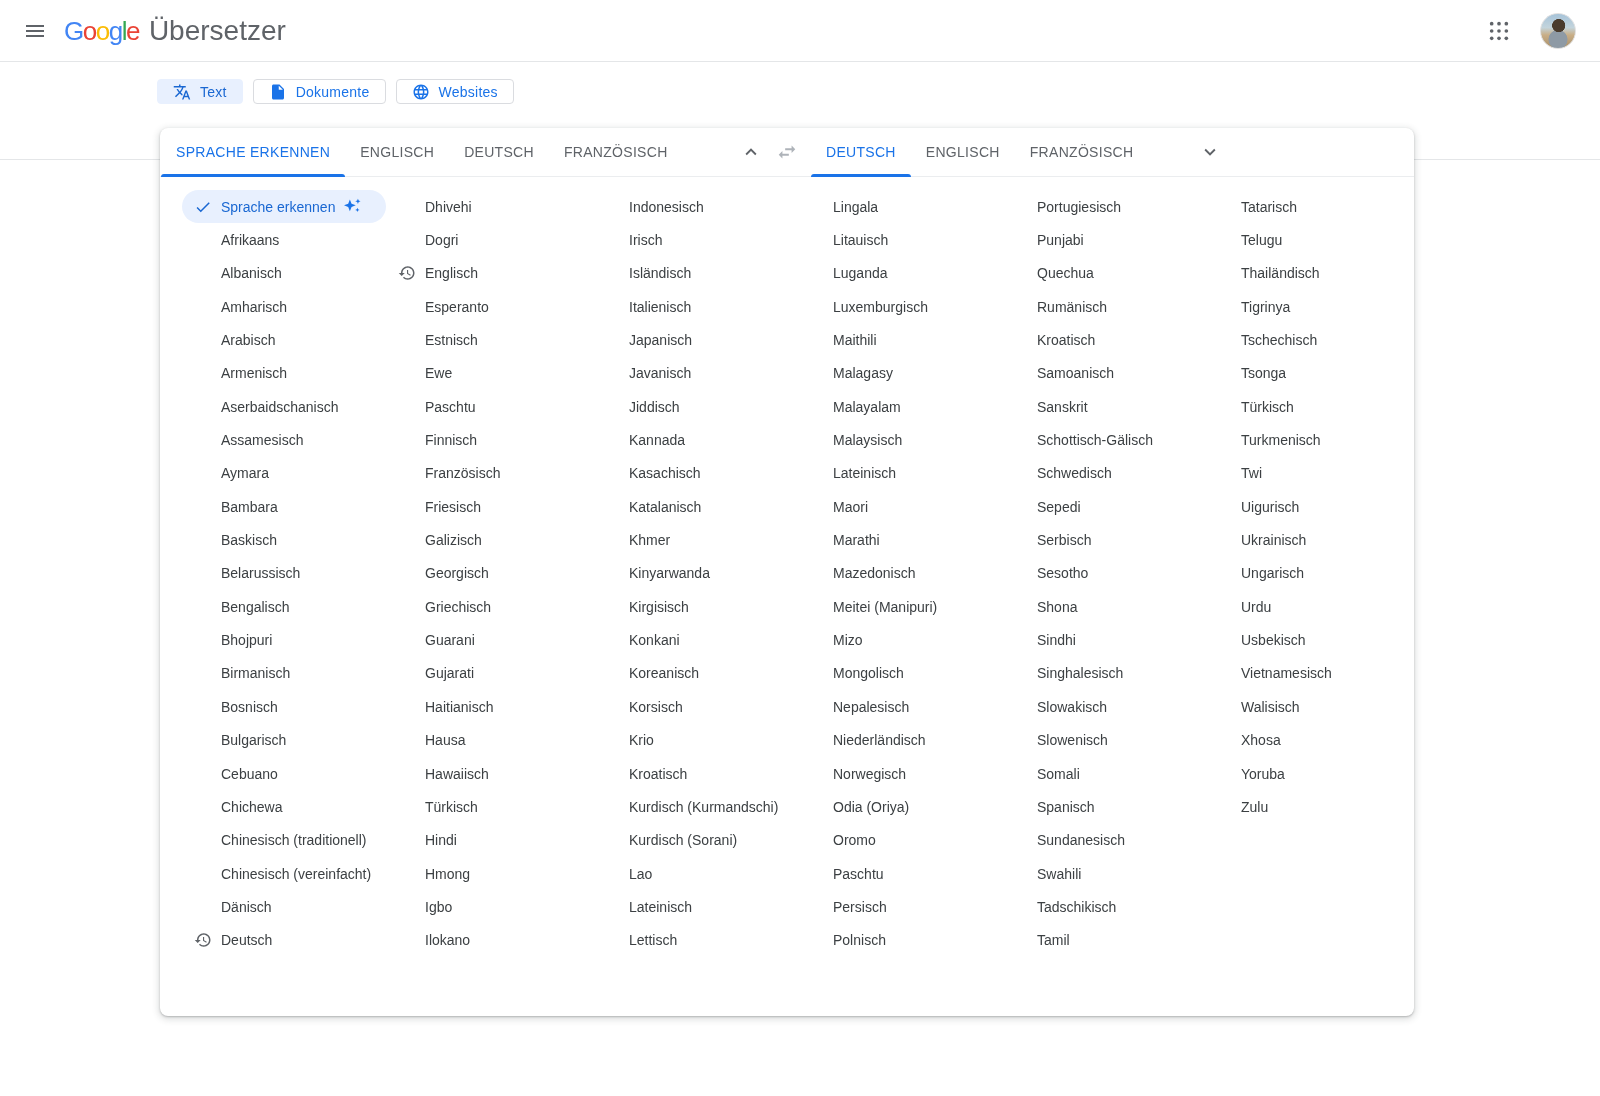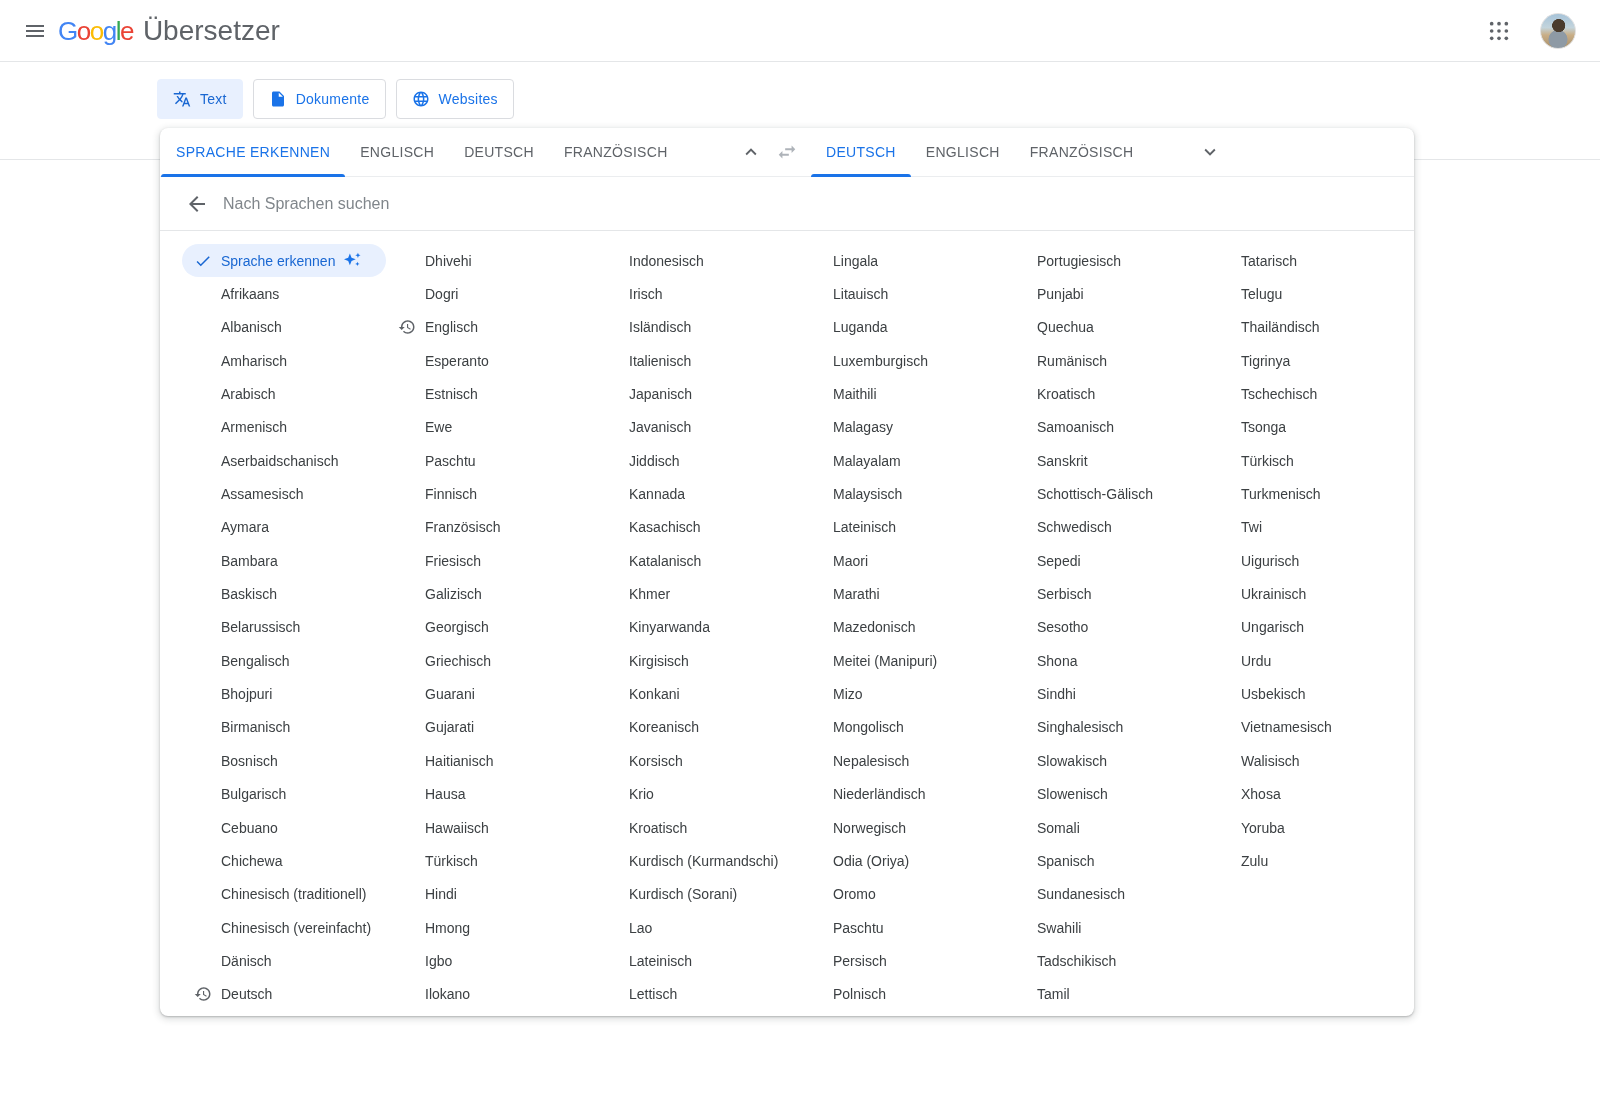--- a/index.html
+++ b/index.html
@@ -13,42 +13,42 @@
     height: 62px; display: flex; align-items: center;
     padding: 0 24px 0 12px; border-bottom: 1px solid #e4e6e8;
     background: #fff; position: relative; z-index: 2;
   }
   .icon-btn {
     width: 46px; height: 46px; border: none; background: transparent;
     display: flex; align-items: center; justify-content: center;
     border-radius: 50%; cursor: pointer;
   }
   .icon-btn svg { width: 24px; height: 24px; fill: #5f6368; }
-  .logo { display: flex; align-items: baseline; cursor: pointer; }
+  .logo { display: flex; align-items: baseline; margin-left: 6px; cursor: pointer; }
   .logo-word { font-size: 26px; font-weight: 500; letter-spacing: -1.5px; }
   .g1 { color: #4285F4; } .g2 { color: #EA4335; } .g3 { color: #FBBC05; }
   .g4 { color: #4285F4; } .g5 { color: #34A853; } .g6 { color: #EA4335; }
   .app-name { font-size: 28px; color: #5f6368; margin-left: 10px; letter-spacing: 0; }
   .header-right { margin-left: auto; display: flex; align-items: center; }
   .apps-btn svg { width: 22px; height: 22px; }
   .avatar {
     width: 36px; height: 36px; border-radius: 50%; margin-left: 18px; cursor: pointer;
     background:
       radial-gradient(circle at 52% 34%, #4a3b2d 0 22%, rgba(0,0,0,0) 24%),
       radial-gradient(circle at 50% 75%, #8e9aa5 0 30%, rgba(0,0,0,0) 32%),
       linear-gradient(180deg, #a6c3d9 0%, #c3d4dc 40%, #c9ae86 62%, #a8906c 100%);
     border: 1px solid #e0e0e0;
   }
   
   .subheader {
     height: 98px; border-bottom: 1px solid #e4e6e8; background: #fff;
     padding: 17px 0 0 157px; display: flex; align-items: flex-start; gap: 10px;
   }
   .mode-btn {
-    height: 40px; display: inline-flex; align-items: center; gap: 9px;
+    height: 25px; display: inline-flex; align-items: center; gap: 9px;
     padding: 0 15px; border-radius: 4px; border: 1px solid #dadce0;
     background: #fff; color: #1a73e8; font-size: 14px; font-weight: 500;
     letter-spacing: .25px; cursor: pointer; font-family: inherit;
   }
   .mode-btn svg { width: 18px; height: 18px; fill: #1a73e8; }
   .mode-btn.active { background: #e8f0fe; border-color: #e8f0fe; color: #1967d2; }
   .mode-btn.active svg { fill: #1967d2; }
   .mode-btn .mi { display: none; }
   .mode-btn[data-icon="translate-icon"] .mi-translate,
   .mode-btn[data-icon="document-icon"] .mi-document,
@@ -227,28 +227,20 @@
   </button>
         </div>
       <button class="chev-btn chev-down">
         <svg viewBox="0 0 24 24">
             <path d="M7.41 8.59L12 13.17l4.59-4.58L18 10l-6 6-6-6z"></path>
           </svg>
       </button>
     </div>
   </div>
 
-  <div class="search-row">
-    <button class="back-btn">
-      <svg viewBox="0 0 24 24">
-          <path d="M20 11H7.83l5.59-5.59L12 4l-8 8 8 8 1.41-1.41L7.83 13H20v-2z"></path>
-        </svg>
-    </button>
-    <input class="search-input" type="text" placeholder="Nach Sprachen suchen" style="">
-  </div>
 
   <div class="lang-grid" id="lang-grid">
       <div class="lang-item has-check selected has-sparkle">
     <span class="slot">
       <svg class="ic check" viewBox="0 0 24 24">
             <path d="M9 16.17L4.83 12l-1.42 1.41L9 19 21 7l-1.41-1.41z"></path>
           </svg>
 
     </span>
     <span class="lang-label">Sprache erkennen</span>

